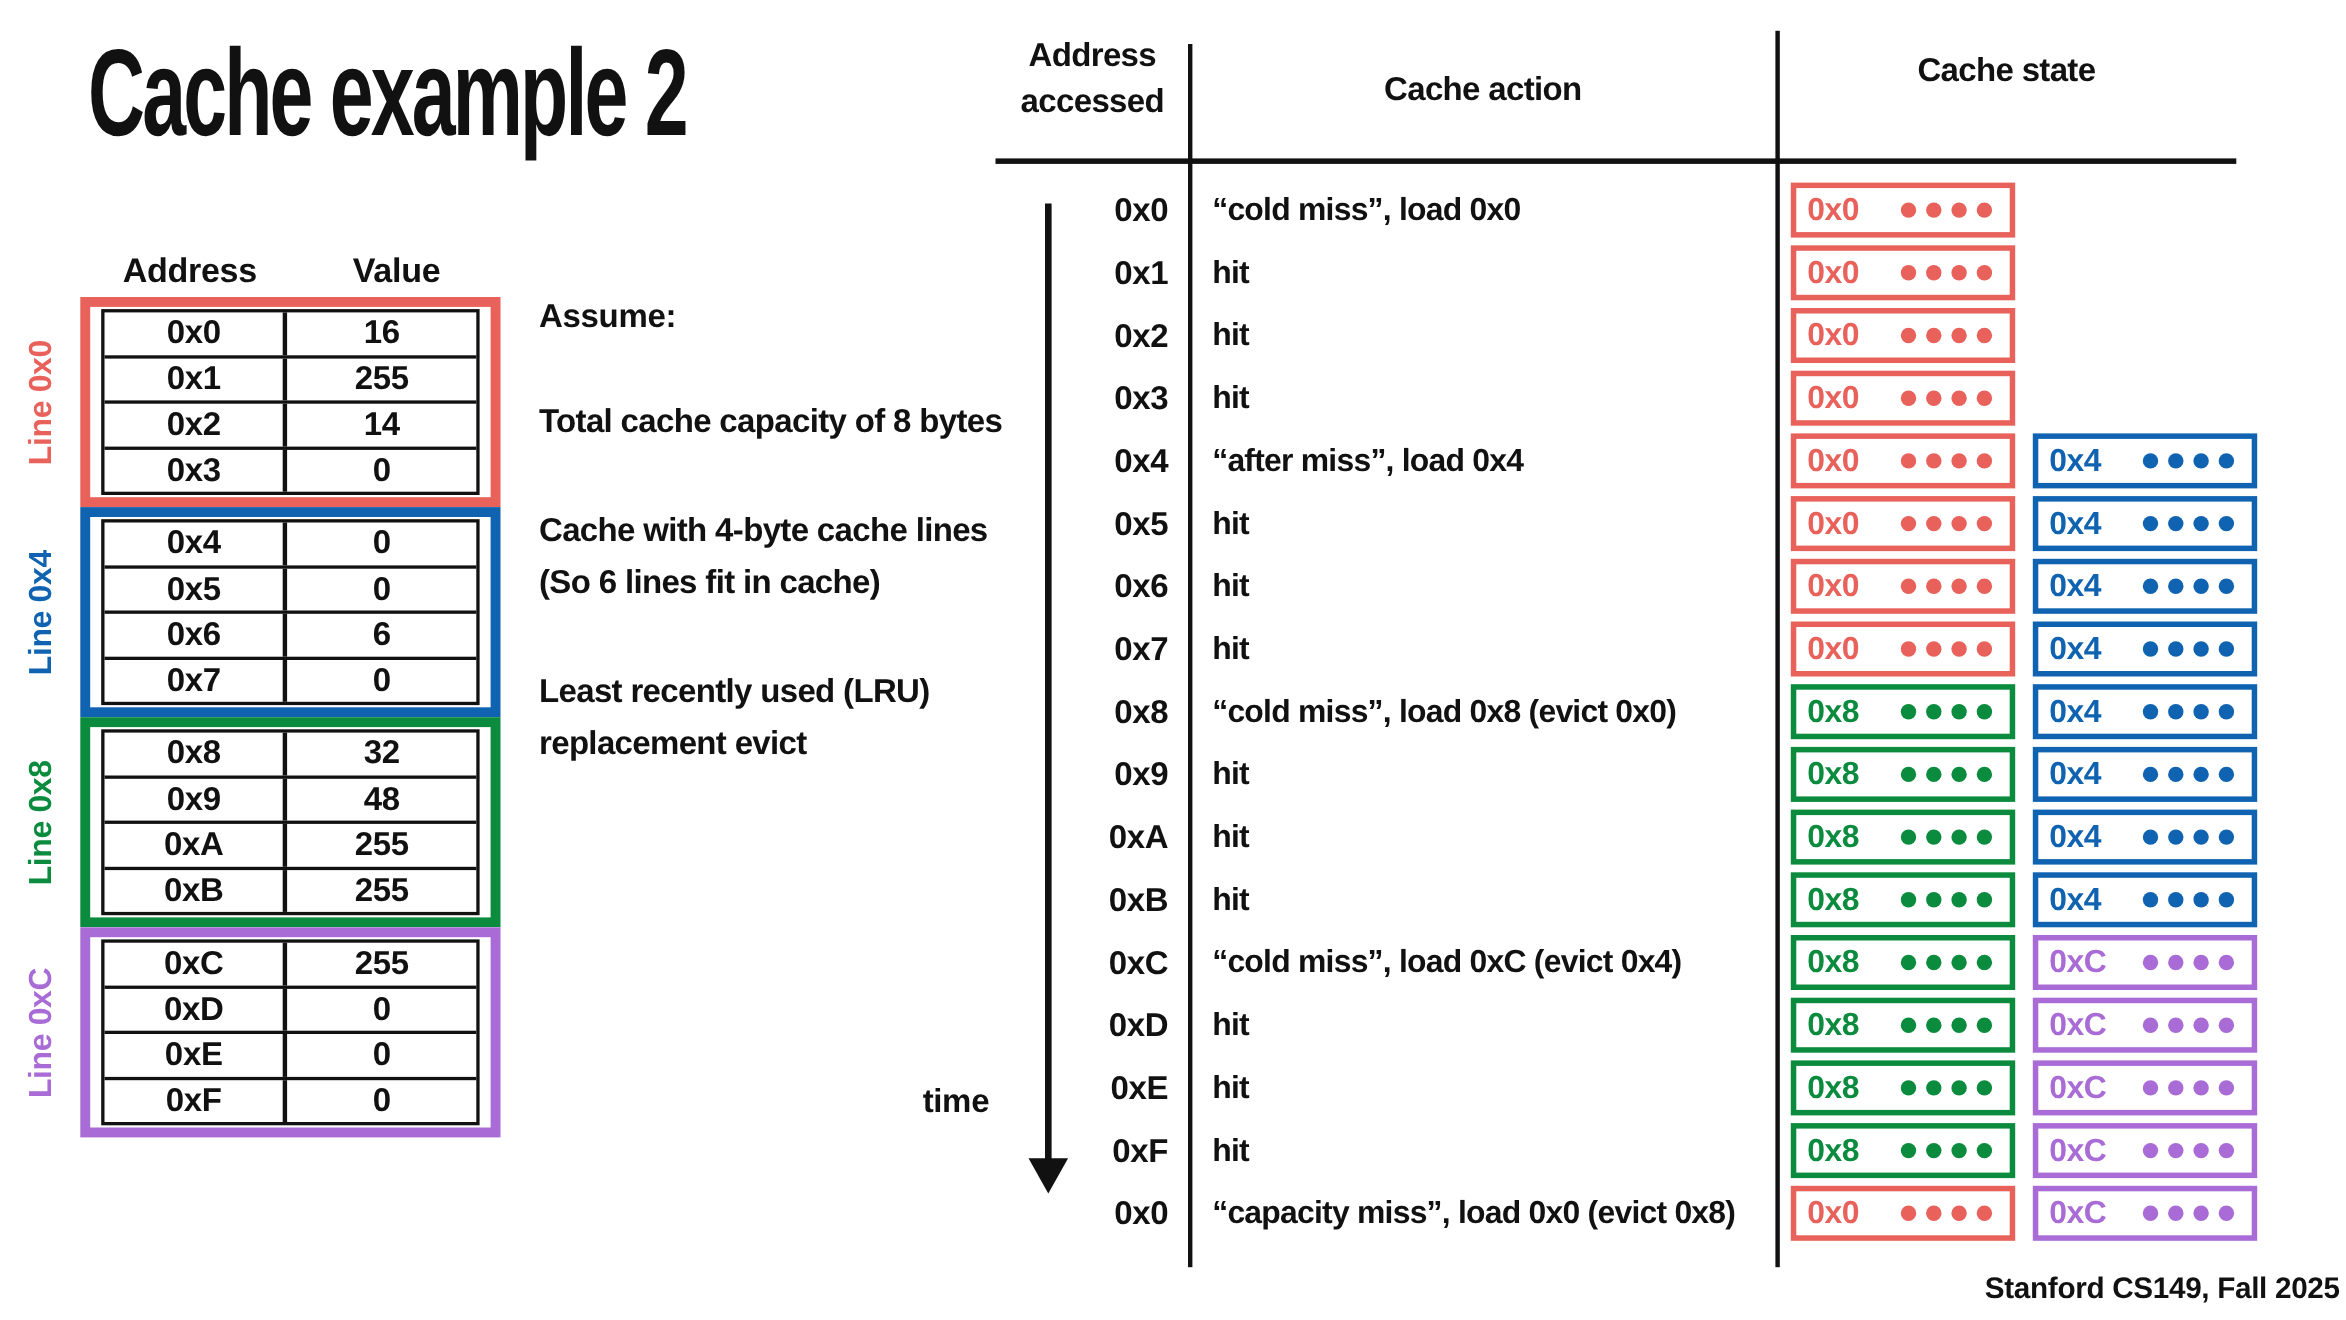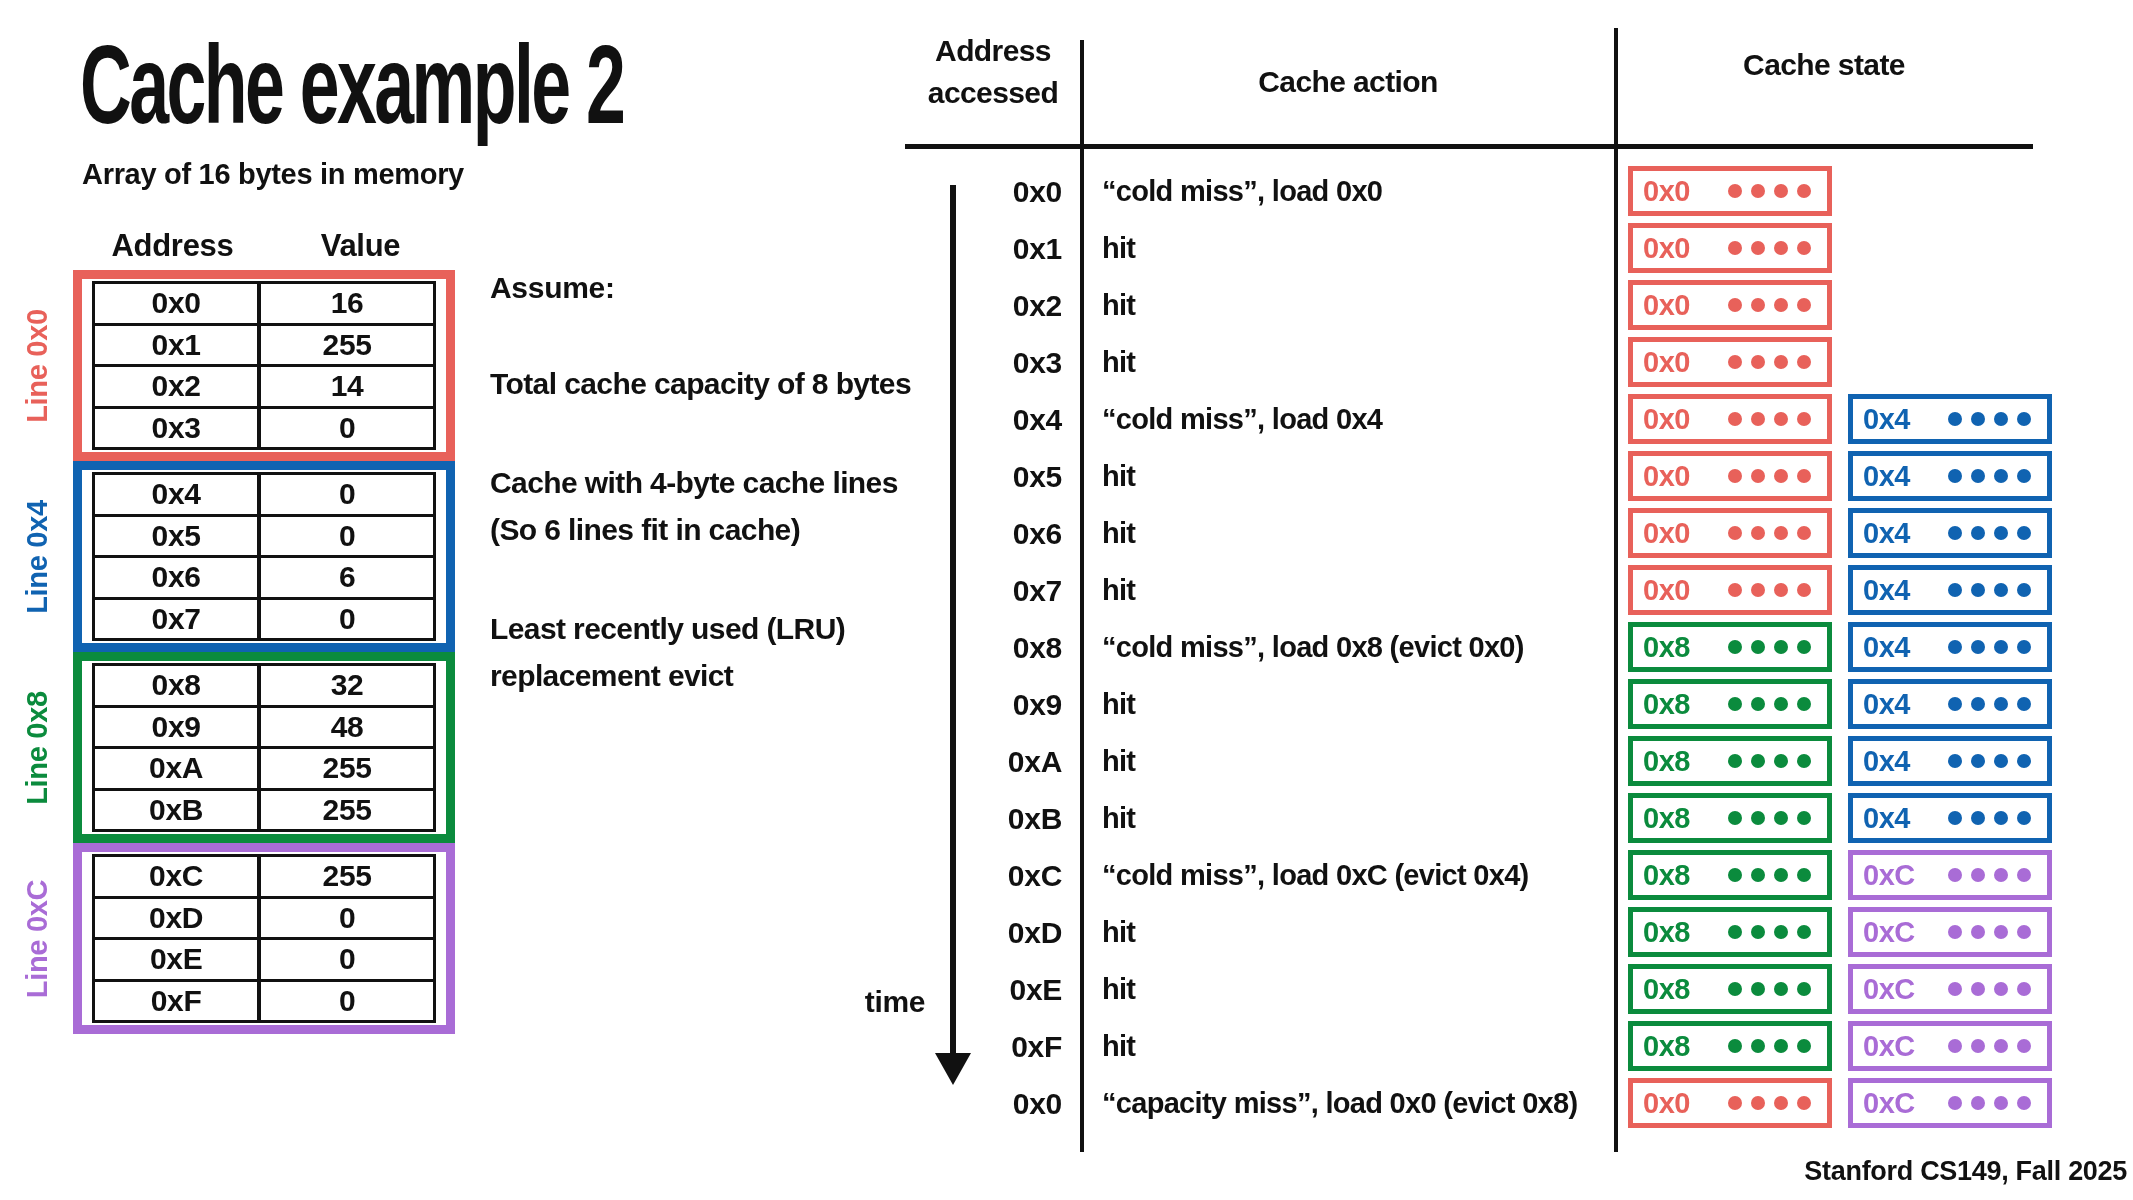--- a/index.html
+++ b/index.html
@@ -83,38 +83,37 @@
     box-sizing:border-box; border:5px solid #000; background:#fff;
     display:flex; align-items:center;
   }
   .cache-box.slot0 { left:723px; }
   .cache-box.slot1 { left:943px; }
   .cache-tag { font-size:29px; font-weight:bold; padding-left:10px; letter-spacing:-0.5px; }
   .dots { display:flex; gap:9px; margin-left:auto; padding-right:16px; }
   .dot { width:14px; height:14px; border-radius:50%; }
 
   
-  #time-label { position:absolute; left:850px; top:985px; width:90px; text-align:center; font-size:30px; font-weight:bold; }
+  #time-label { position:absolute; left:824px; top:985px; width:90px; text-align:center; font-size:30px; font-weight:bold; }
   #arrow-line { position:absolute; left:950px; top:185px; width:6px; height:870px; background:#111; }
   #arrow-head {
     position:absolute; left:935px; top:1053px; width:0; height:0;
     border-left:18px solid transparent; border-right:18px solid transparent;
     border-top:32px solid #111;
   }
 
   
   #footer { position:absolute; right:6px; top:1156px; font-size:27px; font-weight:bold; white-space:nowrap;margin-left:46px; }
 </style>
 </head>
 <body>
 
 <div id="canvas">
 
   <div id="title">Cache example 2</div>
-  <div id="subtitle">Array of 16 bytes in memory</div>
 
   <div id="mem-col-headers">
     <div class="mem-hdr" id="mem-hdr-address">Address</div>
     <div class="mem-hdr" id="mem-hdr-value">Value</div>
   </div>
 
   <div id="mem-groups">
       <div class="mem-group" style="border-color: rgb(232, 97, 90);">
         <div class="mem-group-label" style="color: rgb(232, 97, 90);">Line 0x0</div>
         <div class="mem-table">
@@ -279,21 +278,21 @@
           <span class="dots">
             <span class="dot" style="background: rgb(232, 97, 90);"></span>
             <span class="dot" style="background: rgb(232, 97, 90);"></span>
             <span class="dot" style="background: rgb(232, 97, 90);"></span>
             <span class="dot" style="background: rgb(232, 97, 90);"></span>
           </span>
         </div>
       </div>
       <div class="acc-row">
         <div class="acc-addr">0x4</div>
-        <div class="acc-action">“cold miss”, load 0x4</div>
+        <div class="acc-action">“after miss”, load 0x4</div>
         <div class="cache-box slot0" style="border-color: rgb(232, 97, 90);">
           <span class="cache-tag" style="color: rgb(232, 97, 90);">0x0</span>
           <span class="dots">
             <span class="dot" style="background: rgb(232, 97, 90);"></span>
             <span class="dot" style="background: rgb(232, 97, 90);"></span>
             <span class="dot" style="background: rgb(232, 97, 90);"></span>
             <span class="dot" style="background: rgb(232, 97, 90);"></span>
           </span>
         </div>
         <div class="cache-box slot1" style="border-color: rgb(16, 99, 177);">

